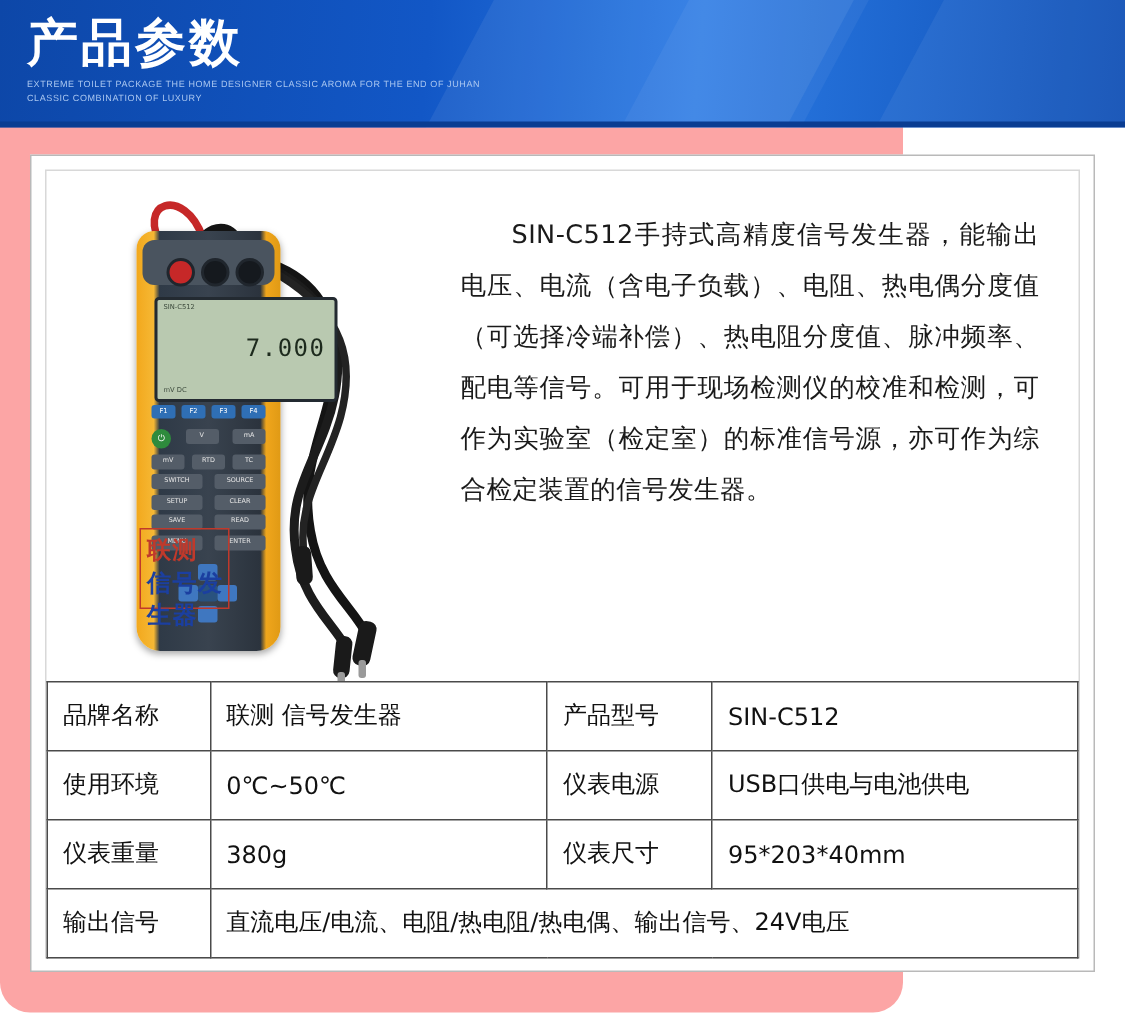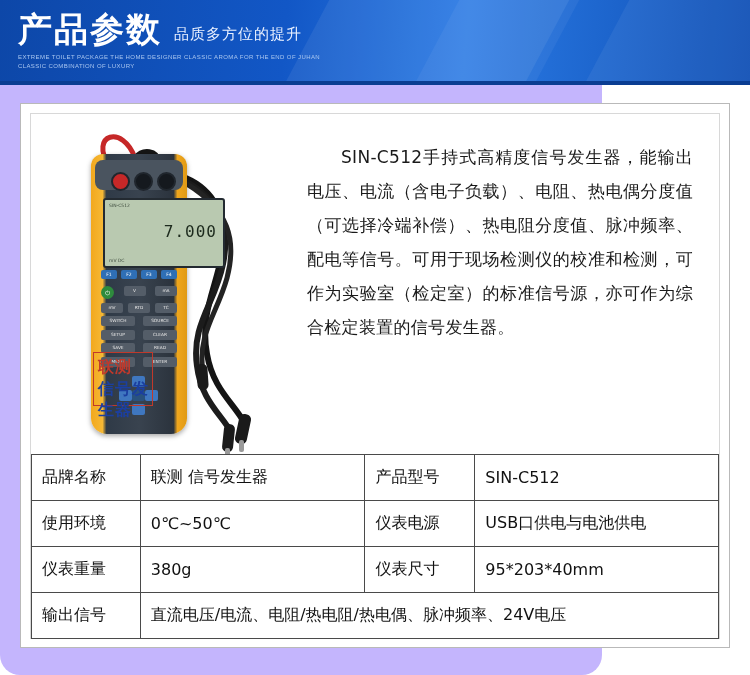--- a/index.html
+++ b/index.html
@@ -10,21 +10,21 @@
     width: 750px;
     height: 675px;
     background: #ffffff;
     font-family: "Liberation Sans", sans-serif;
     overflow: hidden;
   }
   .page {
     position: relative;
     width: 602px;
     height: 675px;
-    background: #c4b5fd;
+    background: #fca5a5;
     border-radius: 20px;
   }
 
   
   .banner {
     position: relative;
     width: 750px;
     height: 85px;
     background: linear-gradient(95deg, #0d47a8 0%, #1257c6 38%, #2a7ae4 62%, #0f4fb5 100%);
     overflow: hidden;
@@ -322,21 +322,20 @@
 
 <div class="page">
 
   <div class="banner">
     <div class="streak s1"></div>
     <div class="streak s2"></div>
     <div class="streak s3"></div>
     <div class="banner-inner">
       <div class="banner-title-row">
         <div class="banner-title">产品参数</div>
-        <div class="banner-sub">品质多方位的提升</div>
       </div>
       <div class="banner-en">EXTREME TOILET PACKAGE
 THE HOME DESIGNER CLASSIC AROMA FOR THE END OF JUHAN
 CLASSIC COMBINATION OF LUXURY</div>
     </div>
     <div class="banner-bottom-line"></div>
   </div>
 
   <div class="card">
     <div class="card-inner">
@@ -442,20 +441,20 @@
             <td class="val2">USB口供电与电池供电</td>
           </tr>
           <tr>
             <td class="label">仪表重量</td>
             <td class="val1">380g</td>
             <td class="label2">仪表尺寸</td>
             <td class="val2">95*203*40mm</td>
           </tr>
           <tr class="last">
             <td class="label">输出信号</td>
-            <td colspan="3">直流电压/电流、电阻/热电阻/热电偶、脉冲频率、24V电压</td>
+            <td colspan="3">直流电压/电流、电阻/热电阻/热电偶、输出信号、24V电压</td>
           </tr>
         </tbody>
       </table>
 
     </div>
   </div>
 </div>
 
 </body></html>

